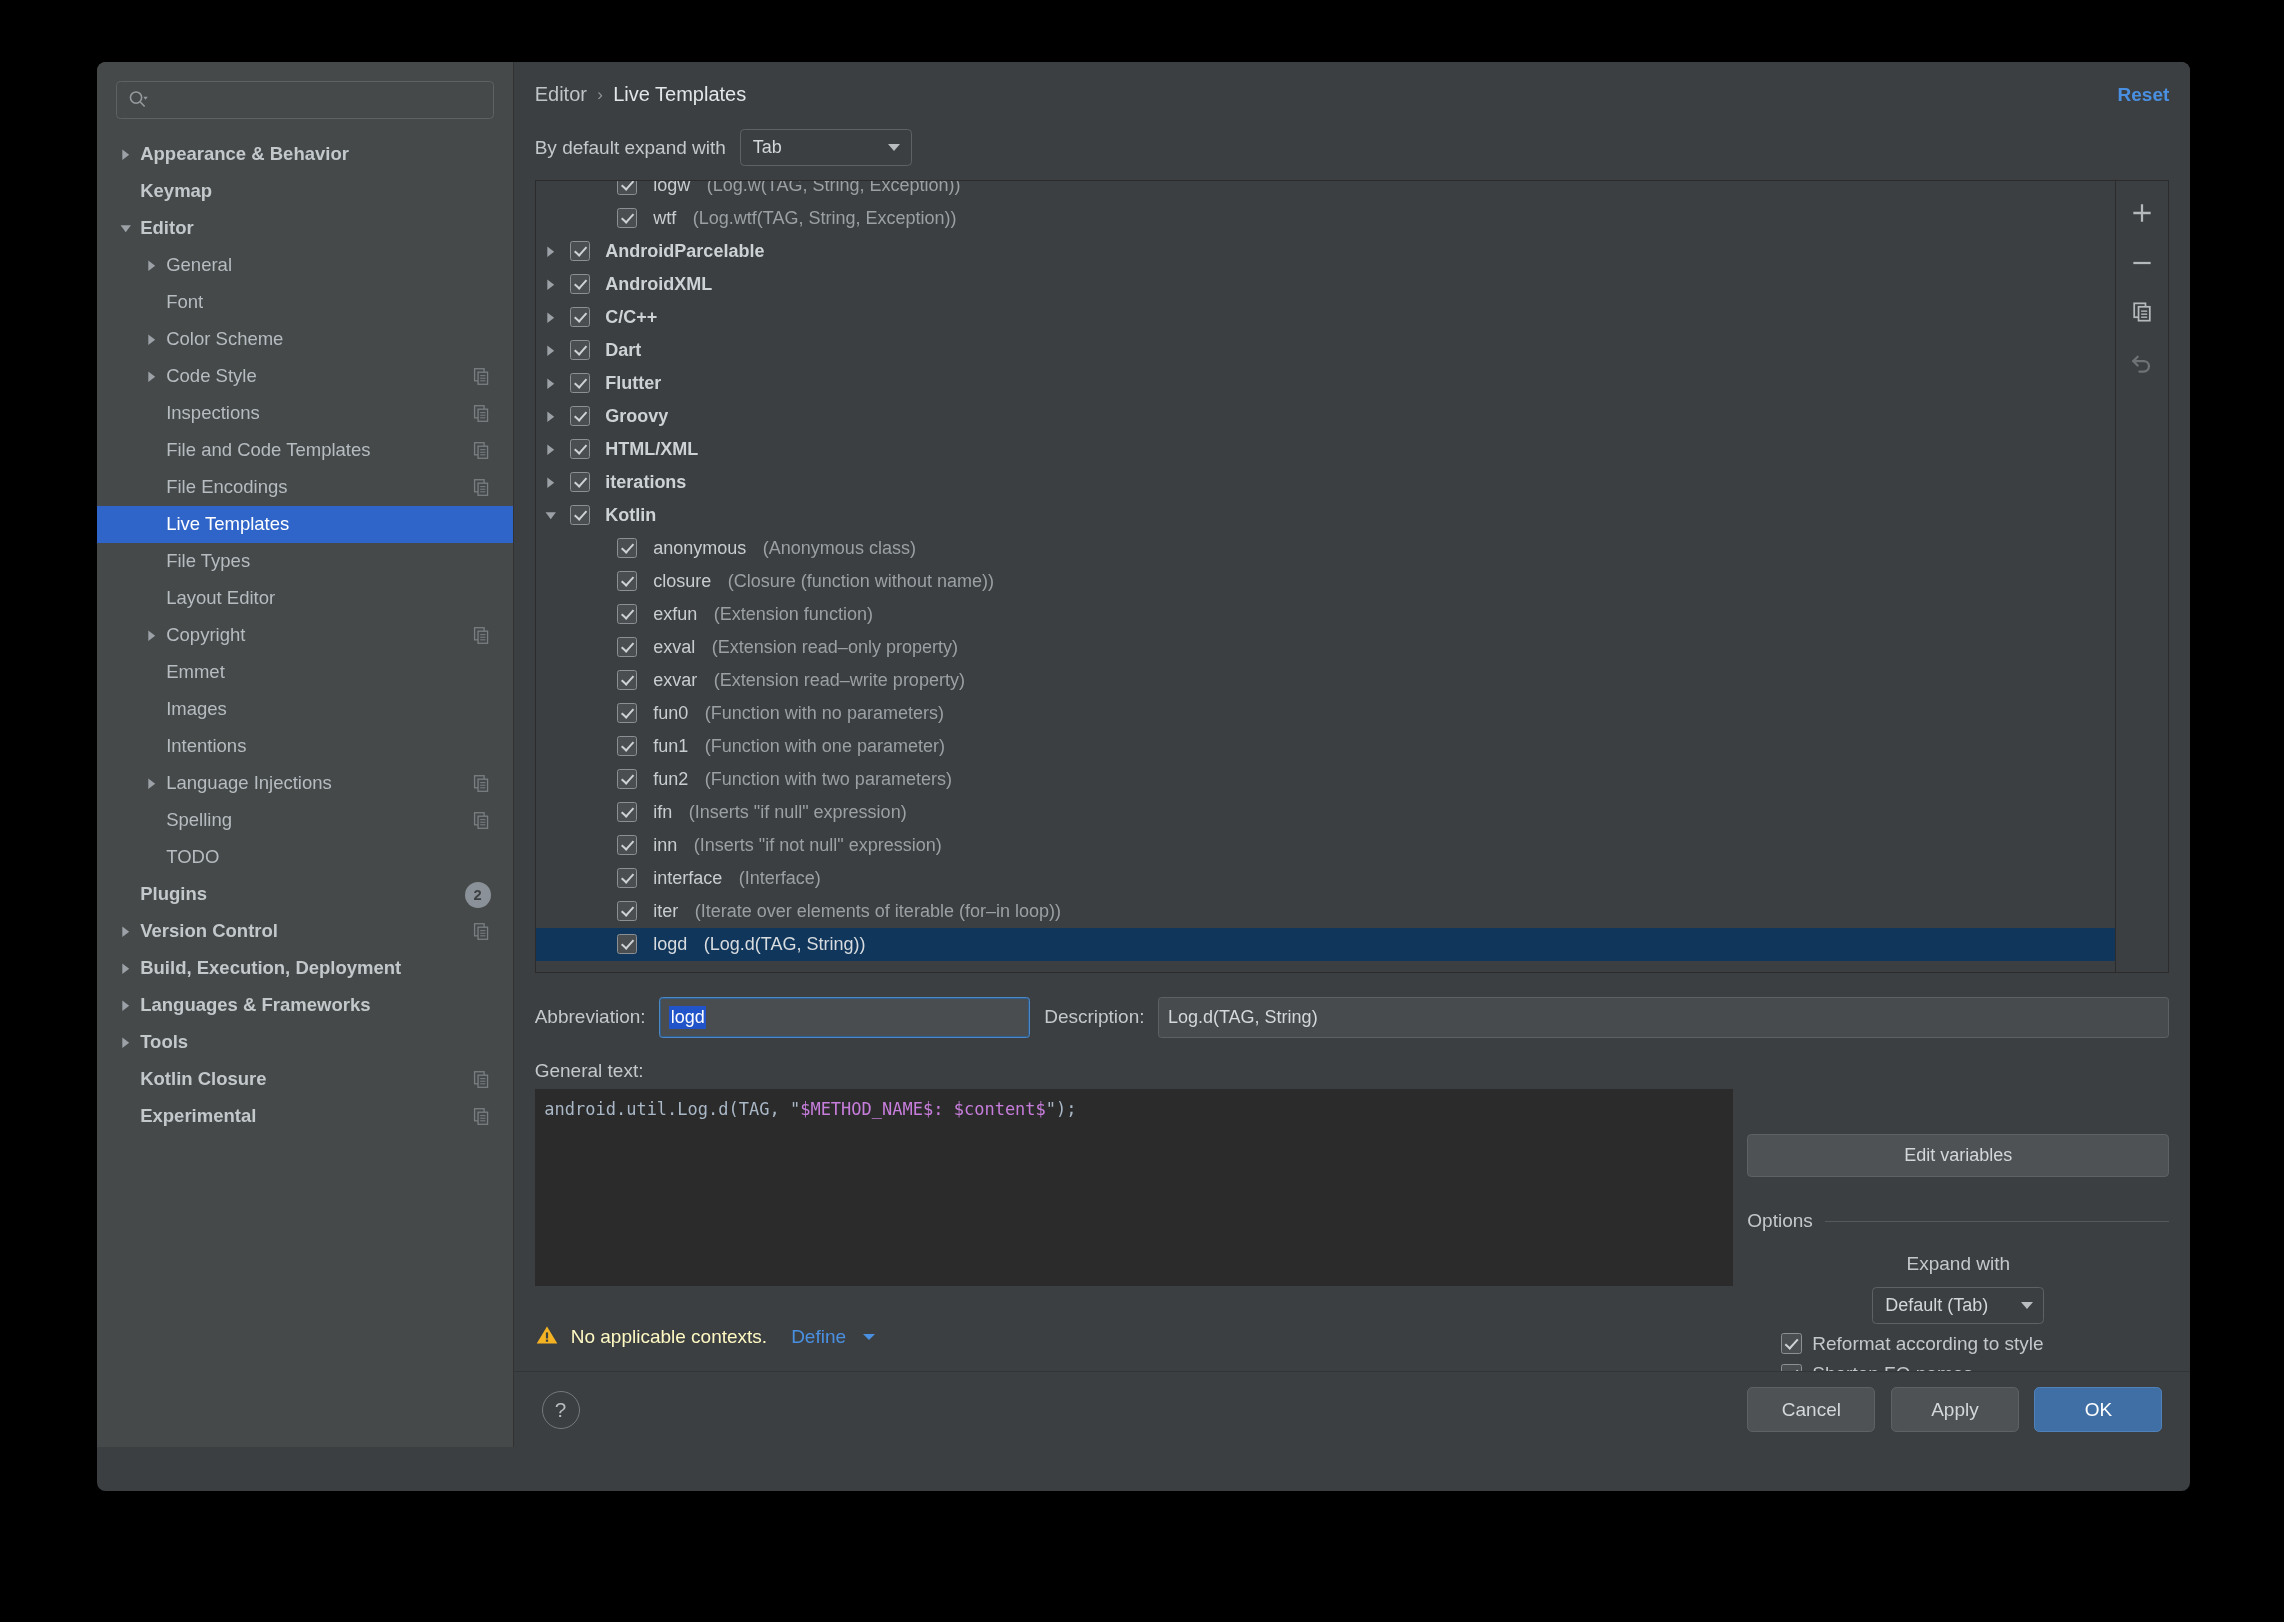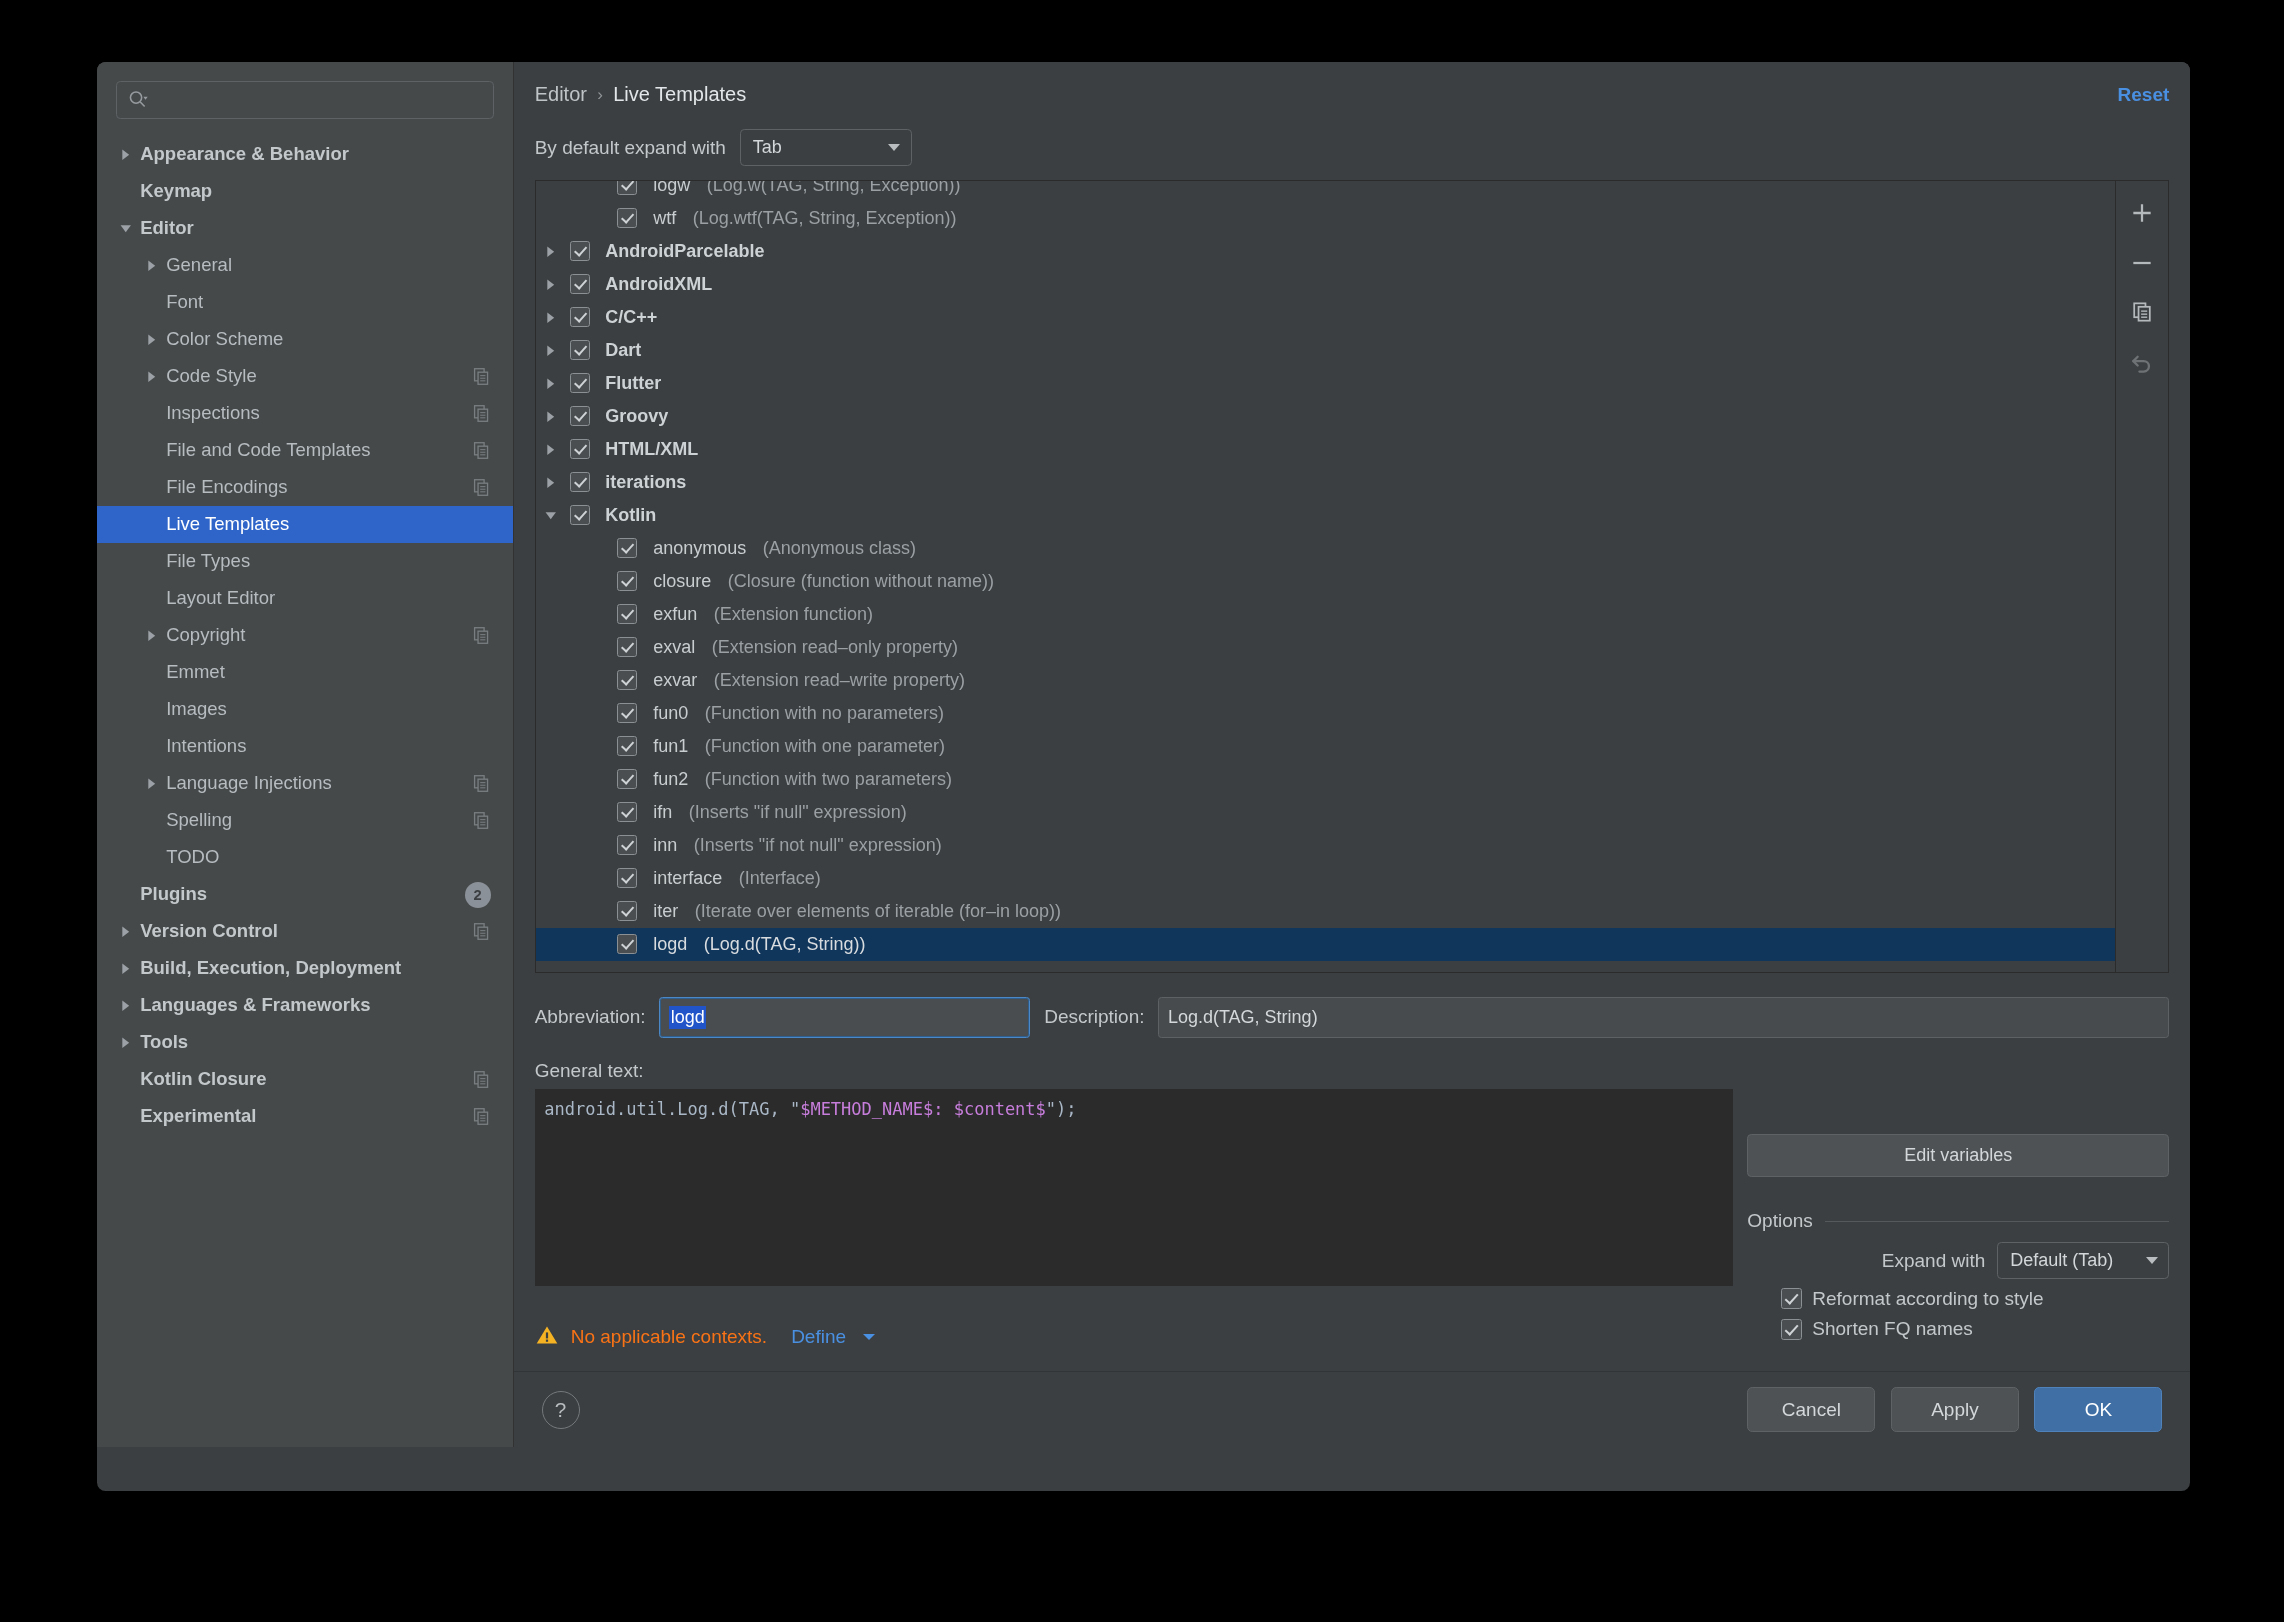--- a/index.html
+++ b/index.html
@@ -273,42 +273,42 @@
     color: #d3d7d9; font-size: 18px;
     display:flex;align-items:center;justify-content:center;
     cursor: pointer;
   }
   #opt-head {
     display: flex; align-items: center; gap: 12px;
     margin-top: 33px;
   }
   #opt-head .t { font-size: 19px; color: #c3c8cb; }
   #opt-head .rule { flex: 1 1 auto; height: 0.9px; background: #55595b; }
-  .optline { display: flex; align-items: center; gap: 12px; margin-top: 10px; }
+  .optline { display: flex; align-items: center; gap: 12px; margin-top: 21px; flex-direction: column; }
   .optline.right { justify-content: flex-end; }
   .optlbl { font-size: 19px; color: #c3c8cb; }
   .chk {
     width: 20.7px; height: 20.7px; flex: 0 0 20.7px;
     border: 0.9px solid #8a9094; border-radius: 2.6px;
     background: #4a4e50; position: relative;
   }
   .chk::after {
     content:""; position:absolute; left:6px; top:1.7px;
     width:5.2px;height:11.2px;border:solid #cfd3d6;border-width:0 2.1px 2.1px 0;
     transform: rotate(42deg);
   }
   .optrow2 { display:flex; align-items:center; gap:10.3px; margin-top: 8.6px; padding-left: 34px; }
 
   
   #ctxrow {
     position: absolute;
     left: 20.7px; bottom: 97px;
     display: flex; align-items: center; gap: 12px;
   }
-  #ctxrow .warn-txt { font-size: 19px; color: #f97316; }
+  #ctxrow .warn-txt { font-size: 19px; color: #fef9c3; }
   #define-link { font-size: 19px; color: #4a90e2; cursor: pointer; margin-left: 12px; }
   #define-caret { width:0;height:0;border-left:6px solid transparent;border-right:6px solid transparent;border-top:6.9px solid #4a90e2;margin-left:5.2px; }
 
   
   #footer {
     position: absolute;
     left: 0; right: 0; bottom: 0;
     height: 76px;
     background: #3c3f41;
     border-top: 0.9px solid #323537;

